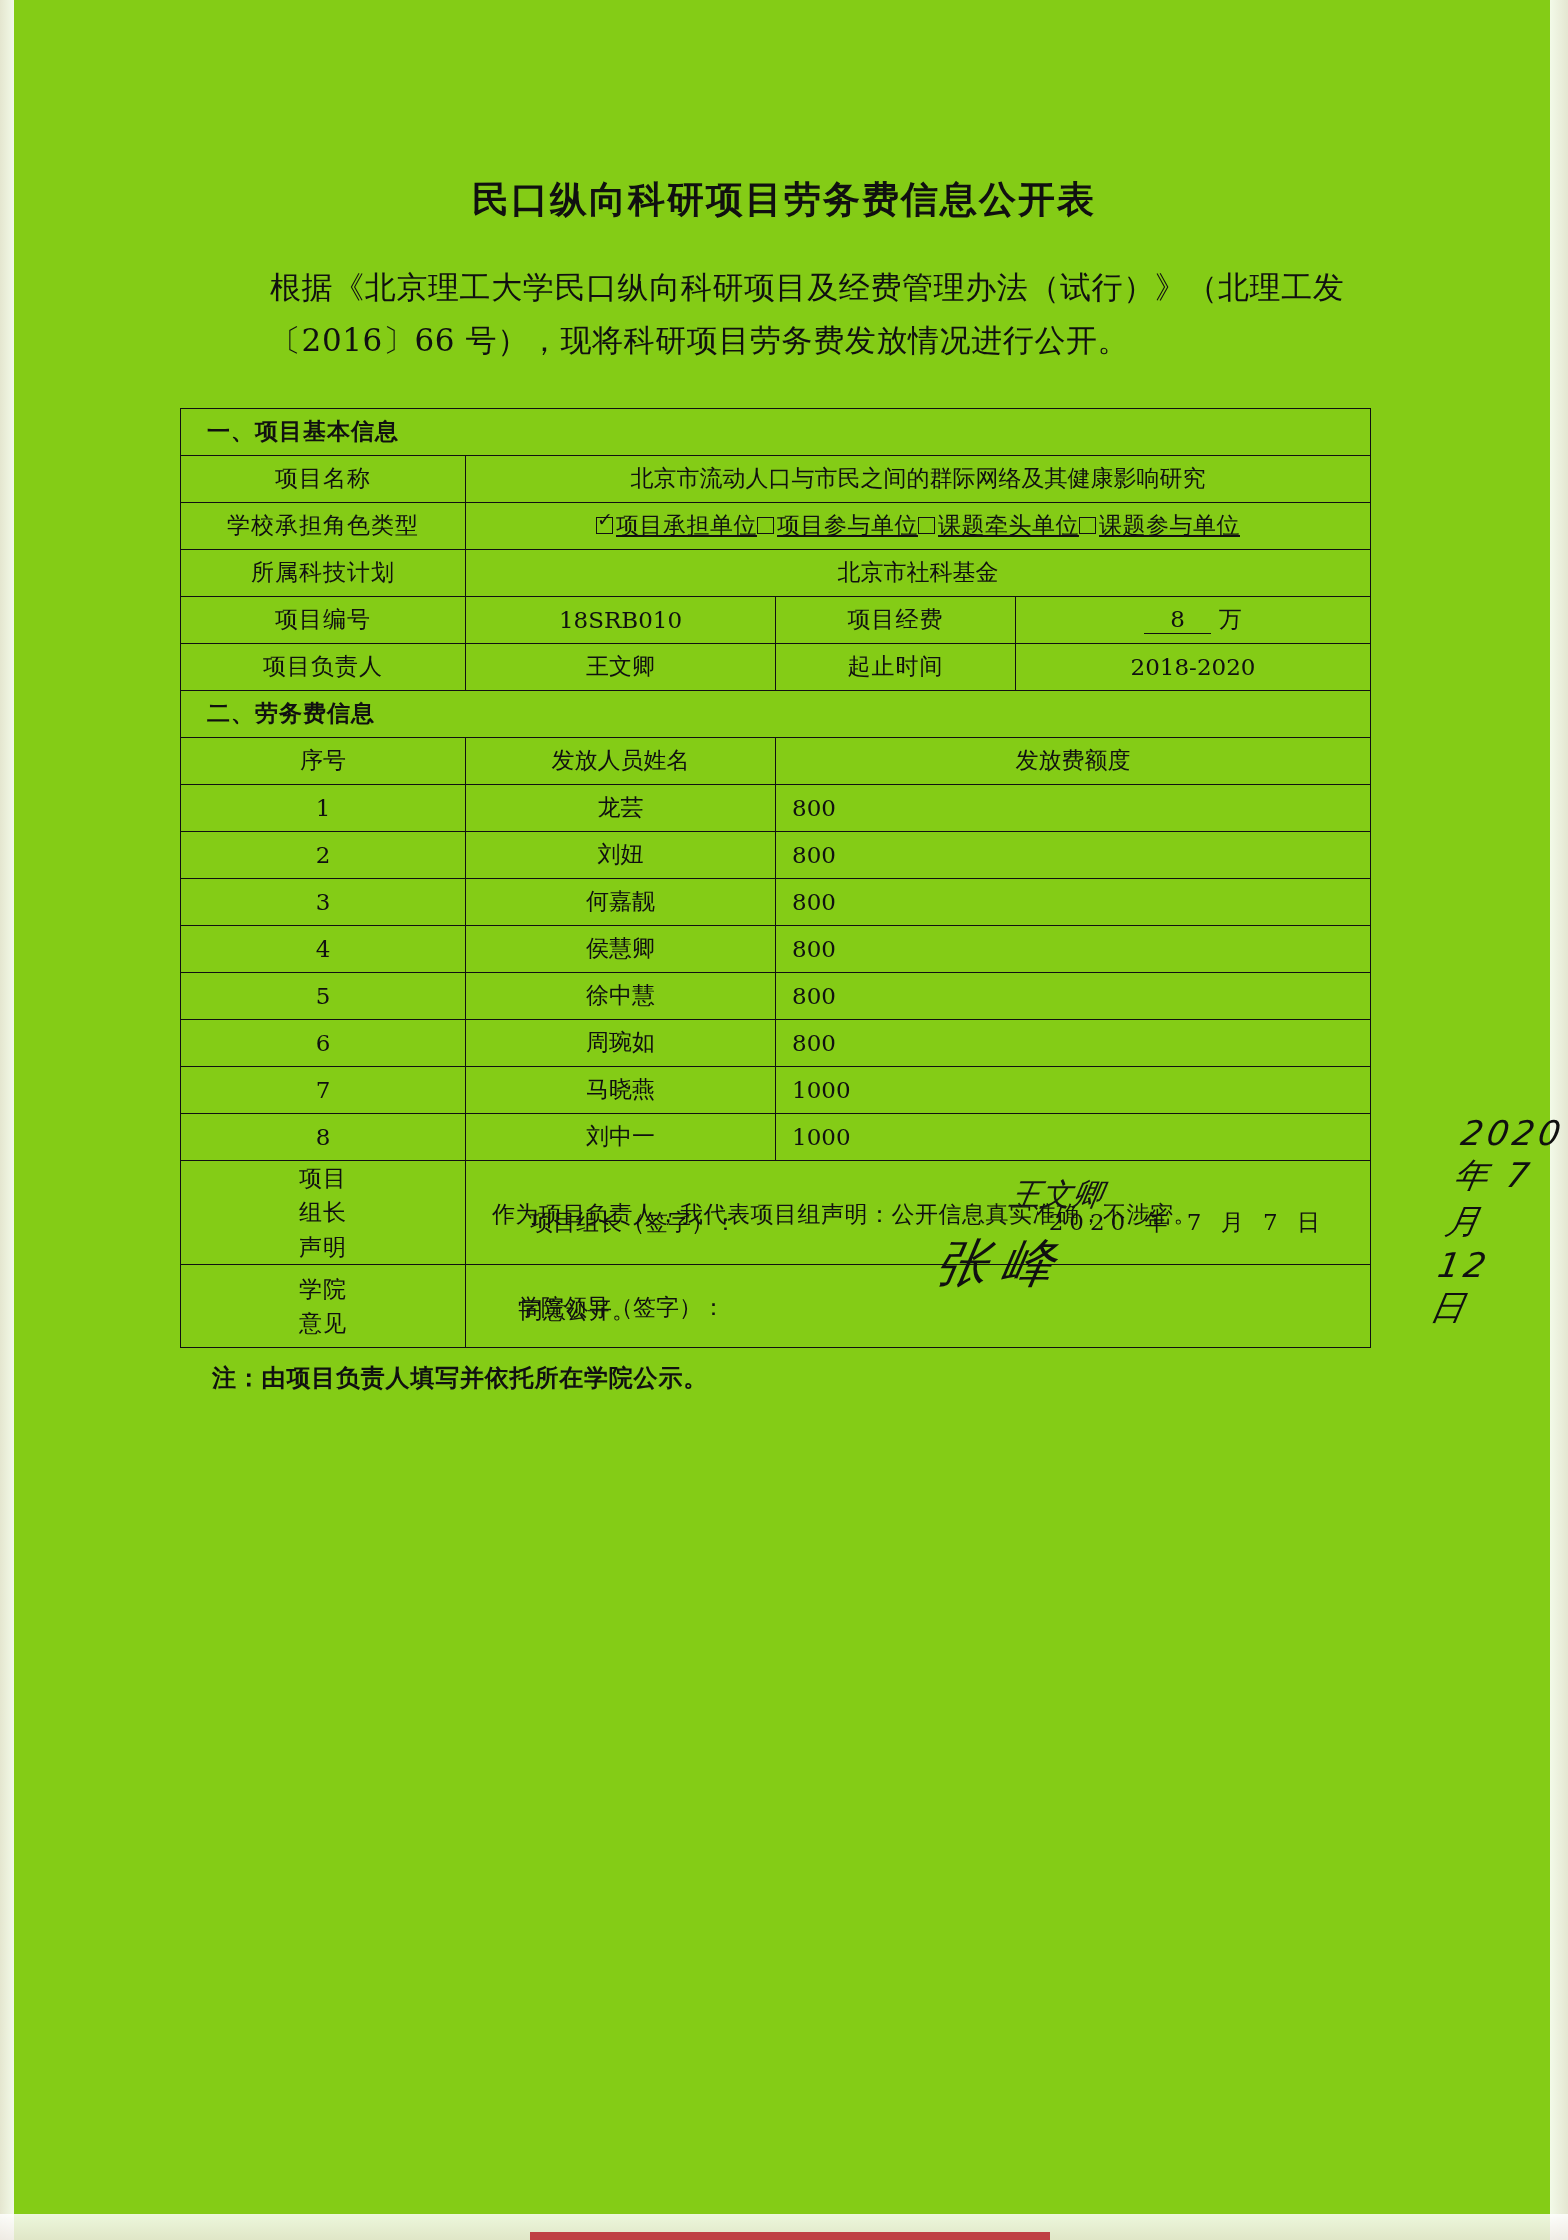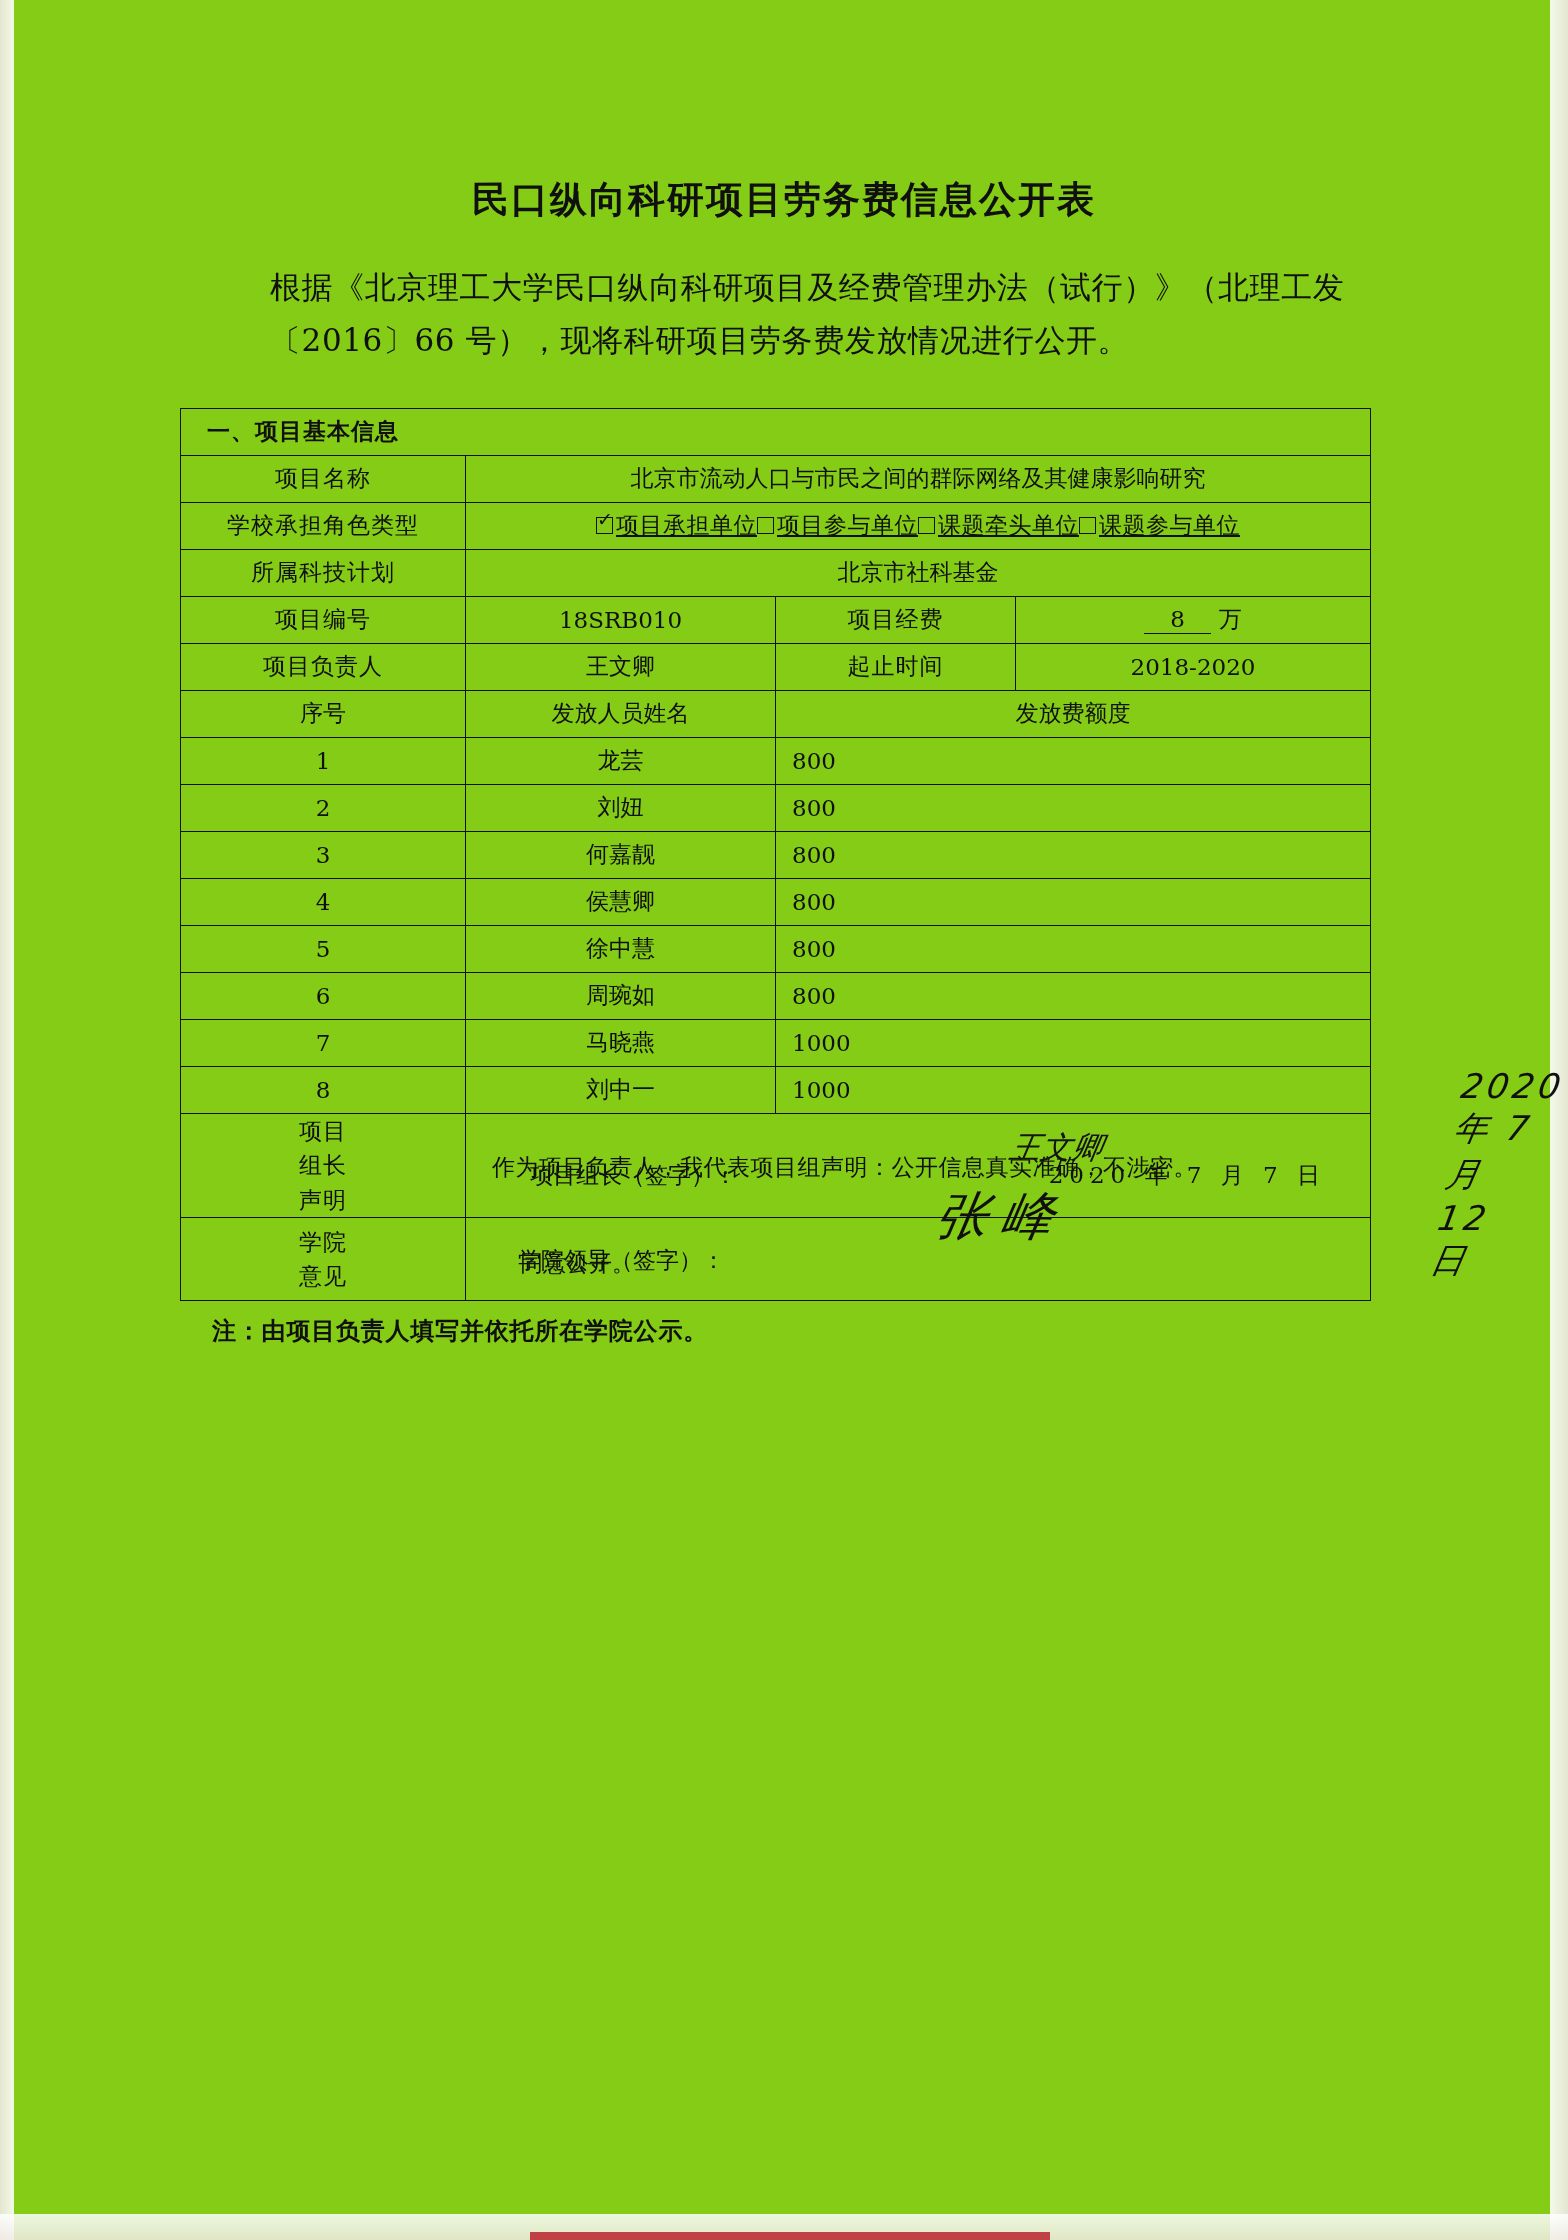--- a/index.html
+++ b/index.html
@@ -277,20 +277,23 @@
       </tr>
 
       <tr>
         <td class="lbl" colspan="2">项目负责人</td>
         <td class="val">王文卿</td>
         <td class="lbl">起止时间</td>
         <td class="val">2018-2020</td>
       </tr>
 
 
+      <tr>
+        <td class="sec-head" colspan="5">二、劳务费信息</td>
+      </tr>
 
       <tr>
         <td class="num-col" colspan="2">序号</td>
         <td class="name-col">发放人员姓名</td>
         <td class="name-col" colspan="2">发放费额度</td>
       </tr>
 
       <tr>
         <td class="num-col" colspan="2">1</td>
         <td class="name-col">龙芸</td>

